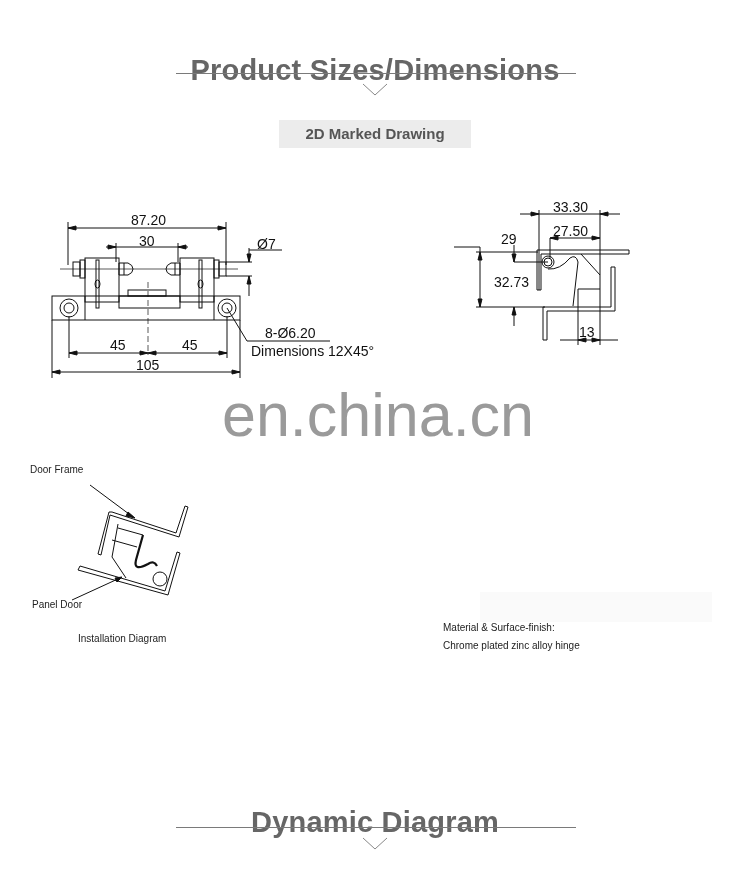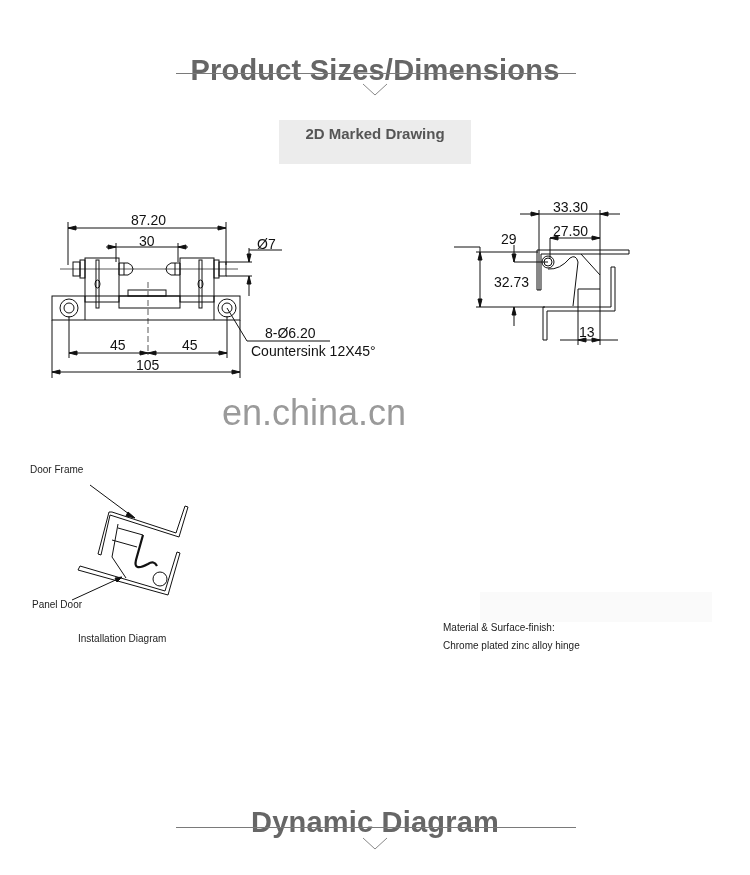--- a/index.html
+++ b/index.html
@@ -1,21 +1,21 @@
 <!DOCTYPE html>
 <html><head>
   <meta charset="utf-8">
   <style>
     html, body { margin:0; padding:0; background:#ffffff; }
     body { width:750px; height:875px; position:relative; overflow:hidden; font-family:"Liberation Sans", sans-serif; color:#222; }
     .section-title { position:absolute; left:175px; width:400px; text-align:center; font-family:"Liberation Sans", sans-serif; font-weight:bold; font-size:29px; color:#666; letter-spacing:0.2px;margin-top:20px; }
     .section-rule { position:absolute; left:176px; width:400px; height:1px; background:#7a7a7a; }
     .chev { position:absolute; }
-    .badge { position:absolute; left:279px; top:120px; width:192px; height:44px; background:#ececec; color:#555; font-weight:bold; font-size:15px; text-align:center; line-height:28px; font-family:"Liberation Sans", sans-serif; }
-    .watermark { position:absolute; left:222px; top:392px; font-size:36px; color:#9a9a9a; font-family:"Liberation Sans", sans-serif; letter-spacing:0px; }
+    .badge { position:absolute; left:279px; top:120px; width:192px; height:28px; background:#ececec; color:#555; font-weight:bold; font-size:15px; text-align:center; line-height:28px; font-family:"Liberation Sans", sans-serif; }
+    .watermark { position:absolute; left:222px; top:380px; font-size:61px; color:#9a9a9a; font-family:"Liberation Sans", sans-serif; letter-spacing:0px; }
     .label { position:absolute; font-size:10px; color:#222; font-family:"Liberation Sans", sans-serif; white-space:nowrap; }
     .dim { position:absolute; font-size:14px; color:#111; font-family:"Liberation Sans", sans-serif; white-space:nowrap; }
     svg { position:absolute; overflow:visible; }
     .faint-box { position:absolute; left:480px; top:592px; width:232px; height:30px; background:#fafafa; }
   </style>
 </head>
 <body>
 
 <div class="section-title" style="top:34px;">Product Sizes/Dimensions</div>
 <div class="section-rule" style="top:73px;"></div>
@@ -100,21 +100,21 @@
 
     <line x1="227" y1="308" x2="247" y2="341"></line>
     <line x1="247" y1="341" x2="330" y2="341"></line>
   </g>
 </svg>
 
 <div class="dim" style="left:131px;top:212px;text-align:center;">87.20</div>
 <div class="dim" style="left:139px;top:233px;">30</div>
 <div class="dim" style="left:257px;top:236px;">Ø7</div>
 <div class="dim" style="left:265px;top:325px;">8-Ø6.20</div>
-<div class="dim" style="left:251px;top:343px;">Countersink 12X45°</div>
+<div class="dim" style="left:251px;top:343px;">Dimensions 12X45°</div>
 <div class="dim" style="left:110px;top:337px;">45</div>
 <div class="dim" style="left:182px;top:337px;">45</div>
 <div class="dim" style="left:136px;top:357px;">105</div>
 
 <svg style="left:0;top:0;" width="750" height="875">
   <g stroke="#111" stroke-width="1" fill="none">
 
     <line x1="520" y1="214" x2="620" y2="214"></line>
     <line x1="539" y1="210" x2="539" y2="290"></line>
     <line x1="600" y1="210" x2="600" y2="345"></line>

